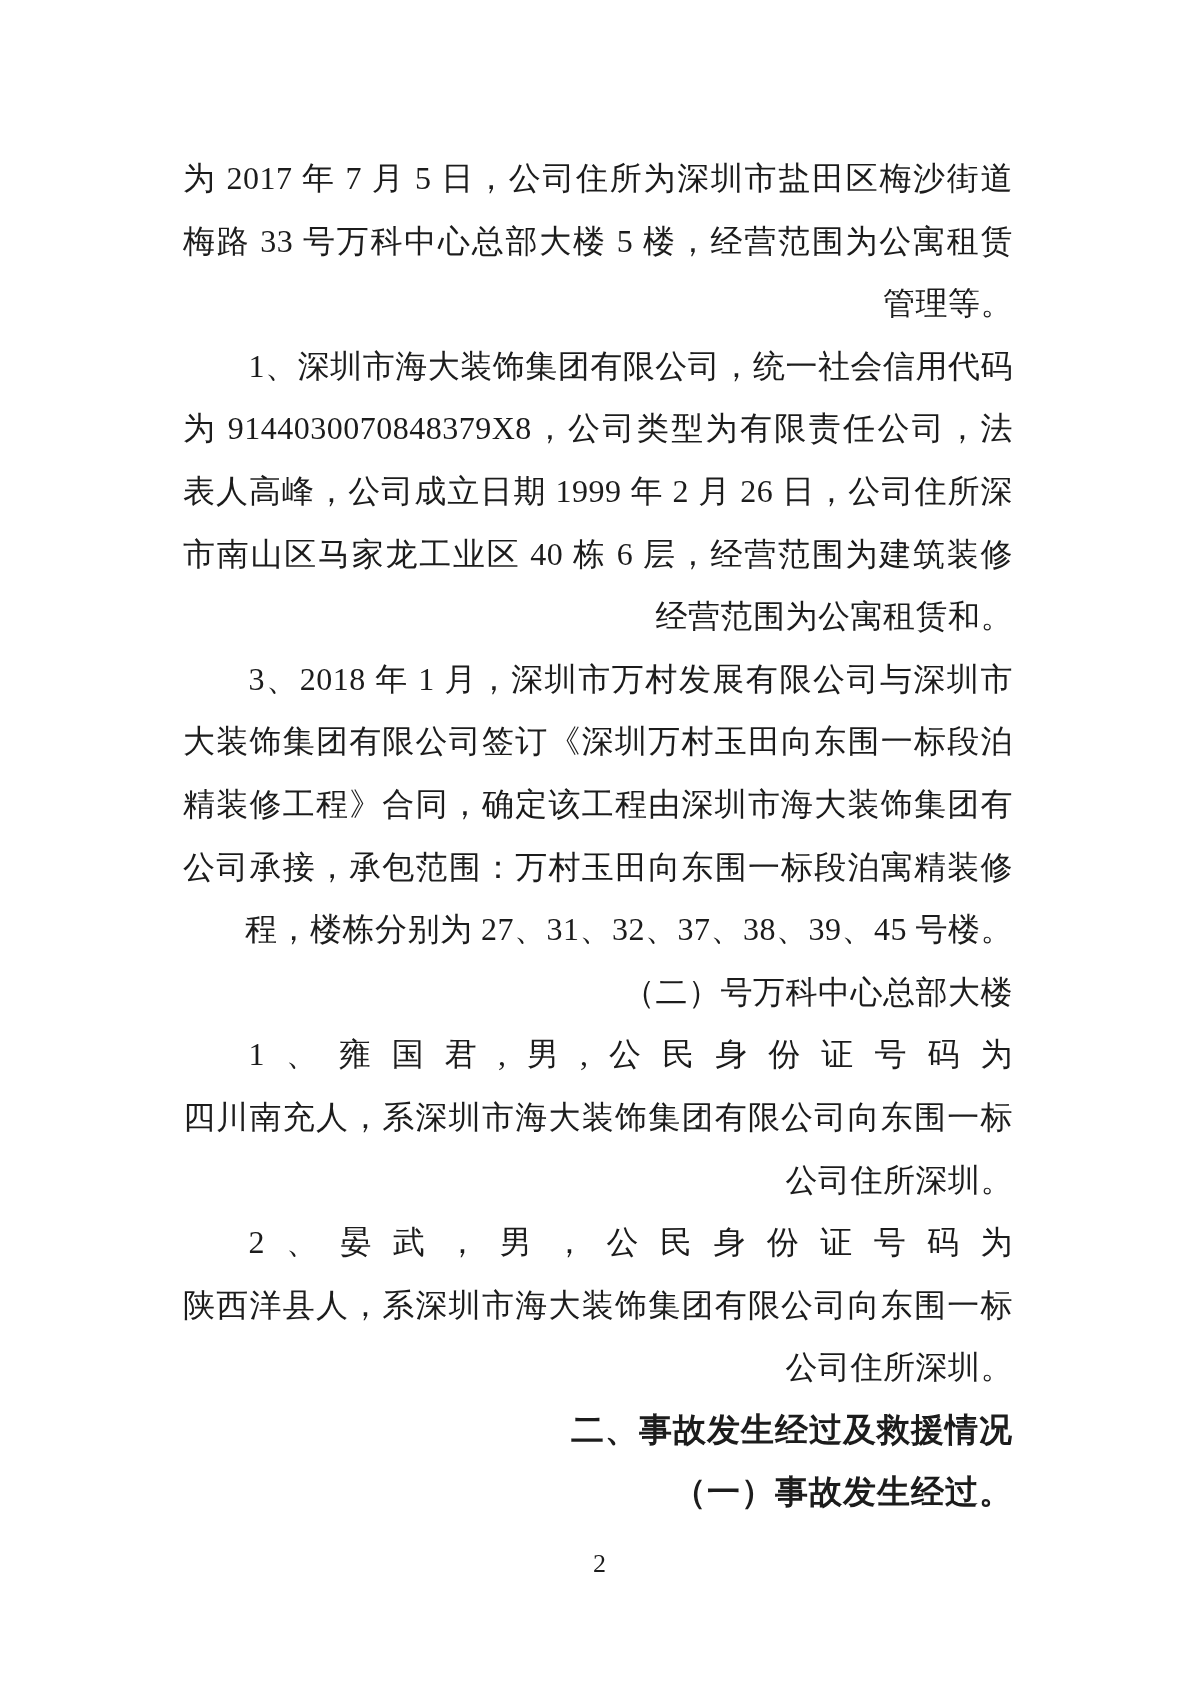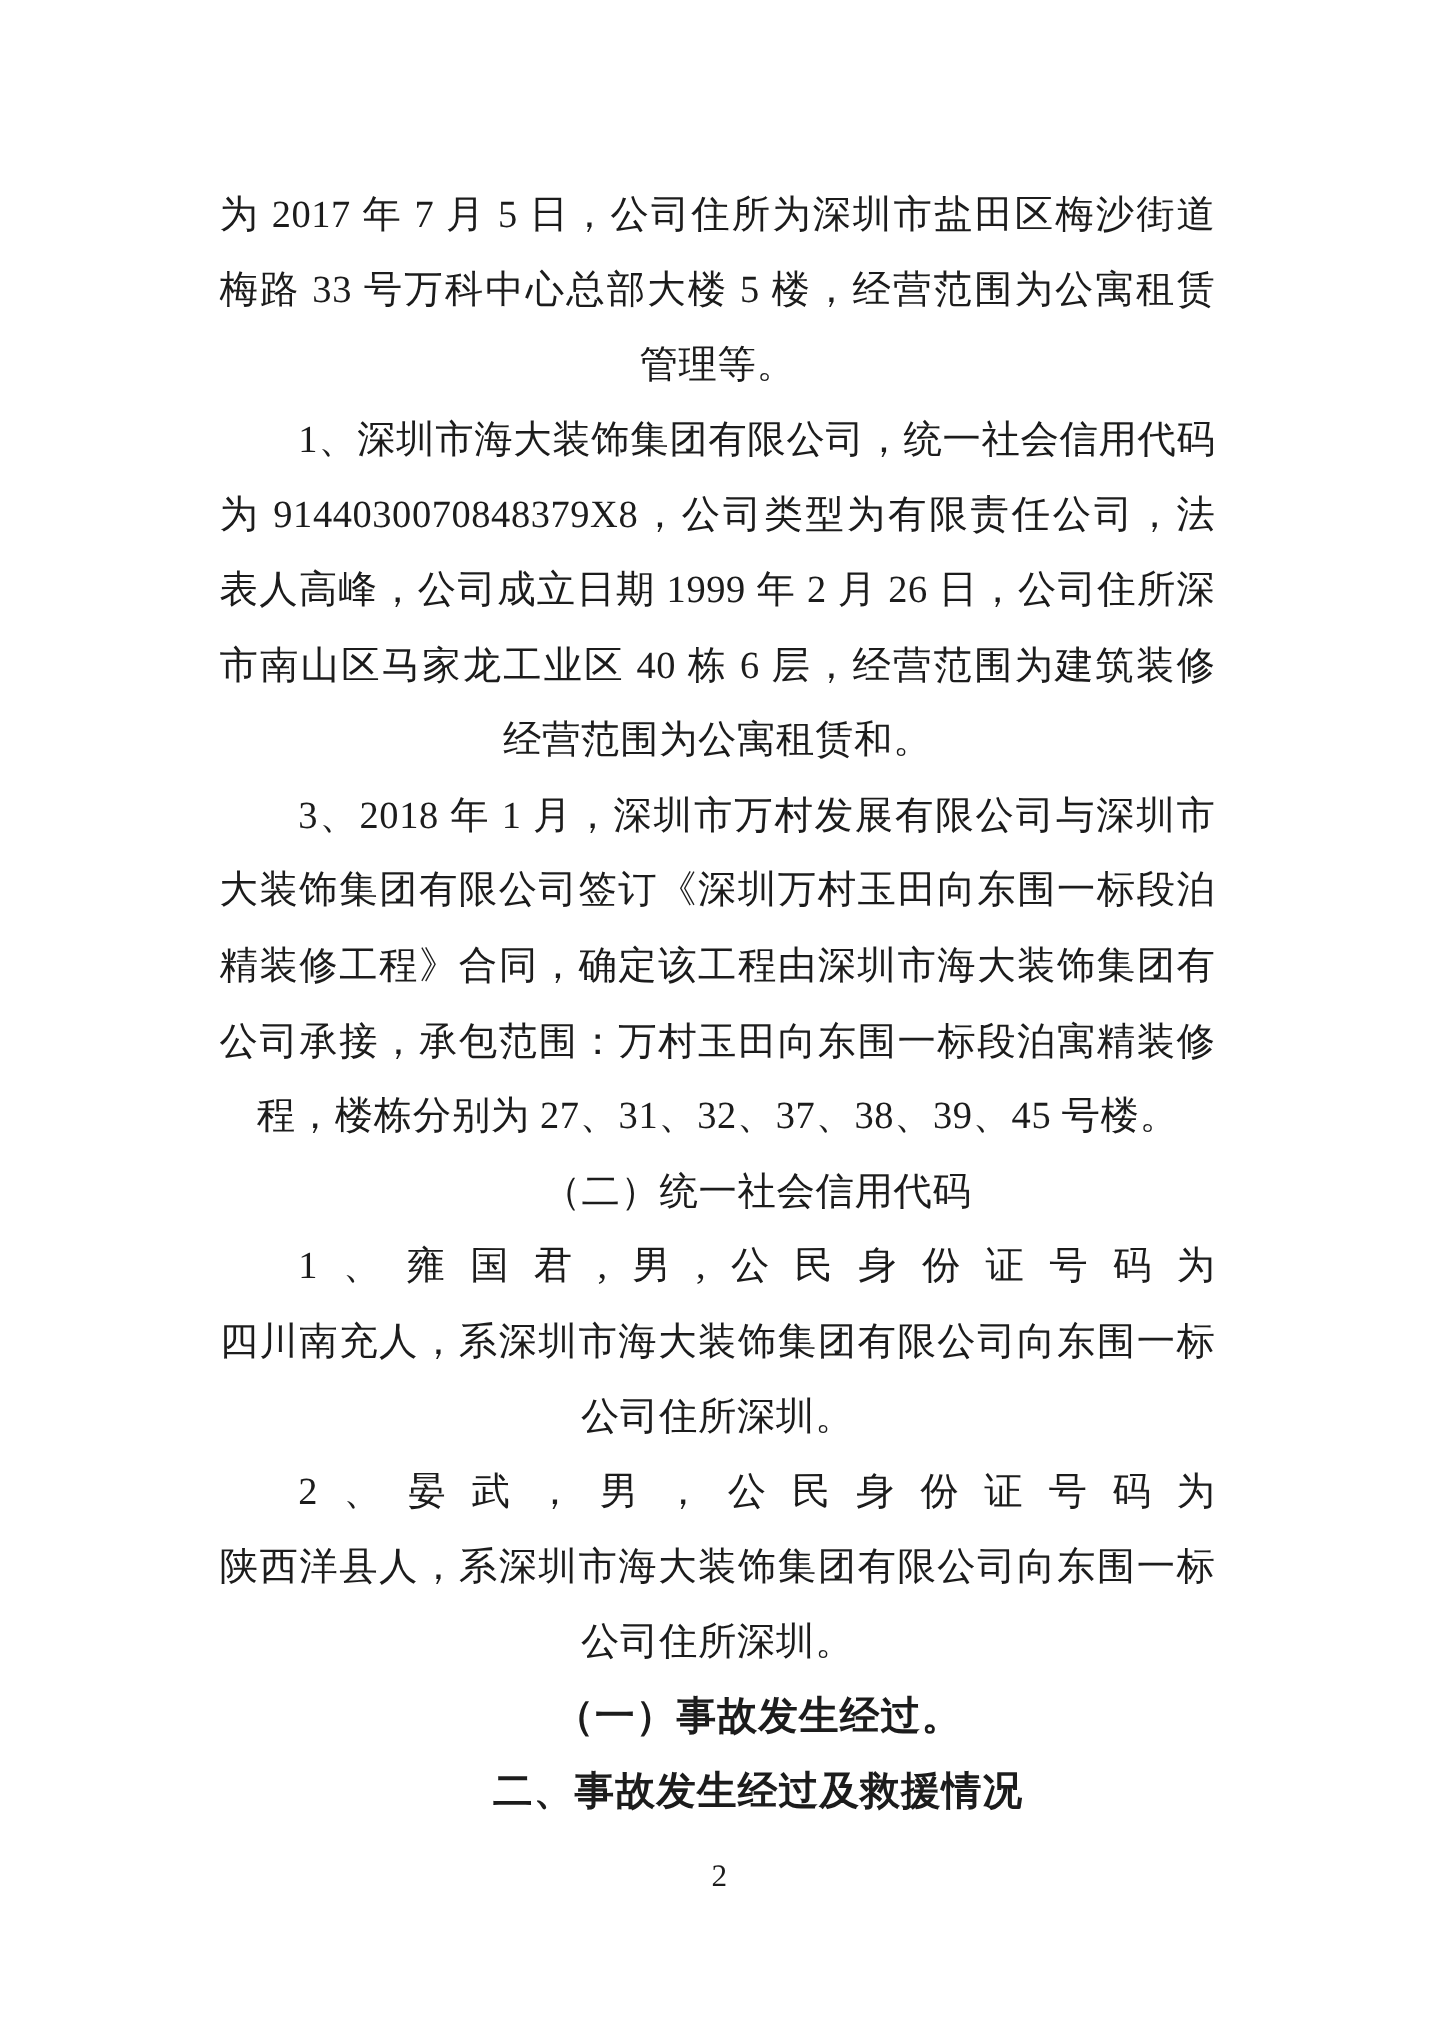--- a/index.html
+++ b/index.html
@@ -24,21 +24,21 @@
   }
   .para {
     margin: 0;
     padding: 0;
   }
   .line {
     font-size: 32px;
     line-height: 62.6px;
     height: 62.6px;
     overflow: hidden;
-    text-align: center;
+    text-align: right;
     white-space: normal;
     letter-spacing: 0.5px;
   }
   
   .line.fill {
     text-align: justify;
     text-align-last: justify;
     text-justify: inter-character;
   }
   .line.indent {
@@ -80,33 +80,33 @@
         <div class="line">经营范围为公寓租赁和。</div>
       </div>
       <div class="para">
         <div class="line fill indent">3、2018 年 1 月，深圳市万村发展有限公司与深圳市海</div>
         <div class="line fill">大装饰集团有限公司签订《深圳万村玉田向东围一标段泊寓</div>
         <div class="line fill">精装修工程》合同，确定该工程由深圳市海大装饰集团有限</div>
         <div class="line fill">公司承接，承包范围：万村玉田向东围一标段泊寓精装修工</div>
         <div class="line">程，楼栋分别为 27、31、32、37、38、39、45 号楼。</div>
       </div>
       <div class="para">
-        <div class="line indent">（二）统一社会信用代码</div>
+        <div class="line indent">（二）号万科中心总部大楼</div>
       </div>
       <div class="para">
         <div class="line fill indent">1、雍国君,男,公民身份证号码为 512922197605024912，</div>
         <div class="line fill">四川南充人，系深圳市海大装饰集团有限公司向东围一标段</div>
         <div class="line">公司住所深圳。</div>
       </div>
       <div class="para">
         <div class="line fill indent">2、晏武，男，公民身份证号码为 612323198801227612，</div>
         <div class="line fill">陕西洋县人，系深圳市海大装饰集团有限公司向东围一标段</div>
         <div class="line">公司住所深圳。</div>
       </div>
       <div class="para heading">
-        <div class="line indent">（一）事故发生经过。</div>
+        <div class="line indent">二、事故发生经过及救援情况</div>
       </div>
       <div class="para heading">
-        <div class="line indent">二、事故发生经过及救援情况</div>
+        <div class="line indent">（一）事故发生经过。</div>
       </div>
     </div>
   <div class="page-number">2</div>
 </div>
 
 </body></html>

